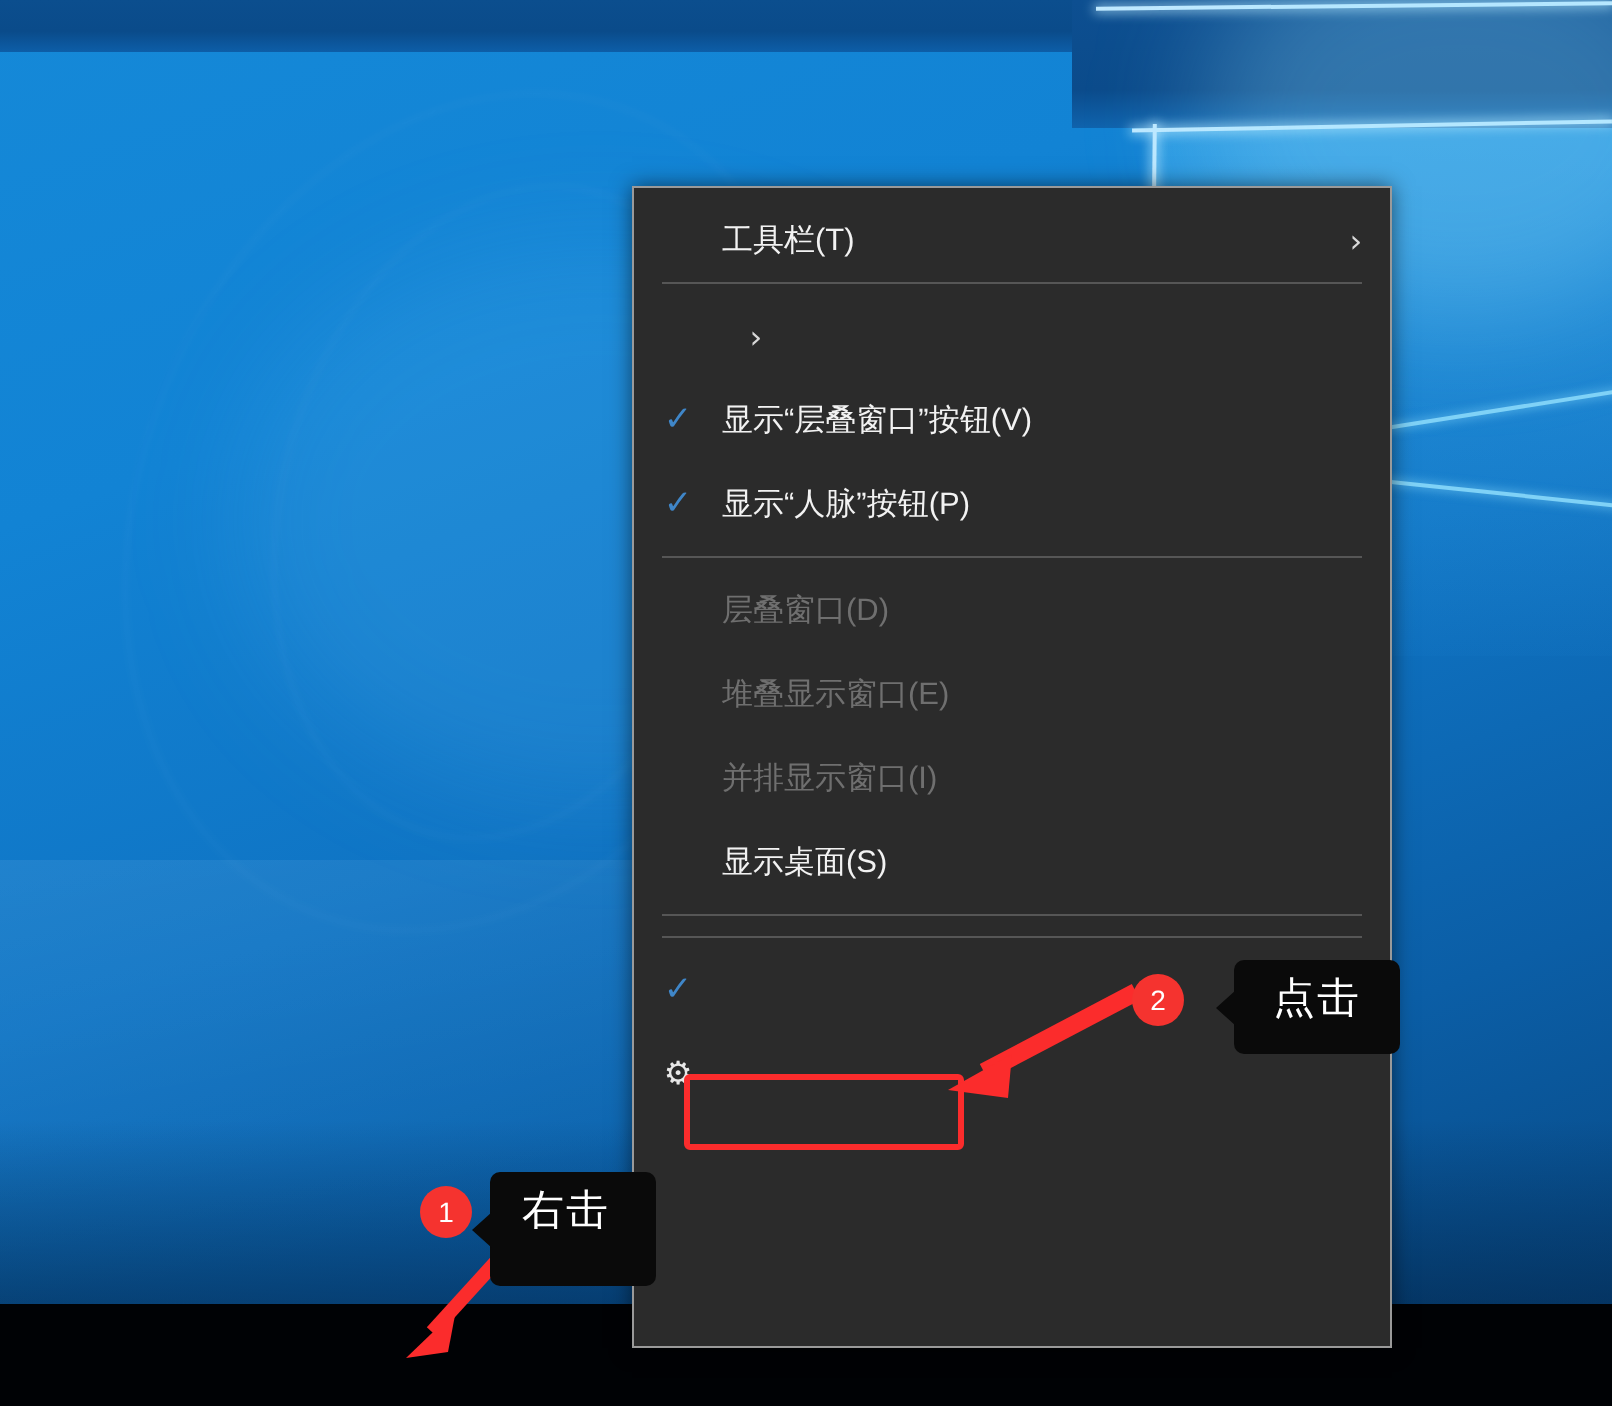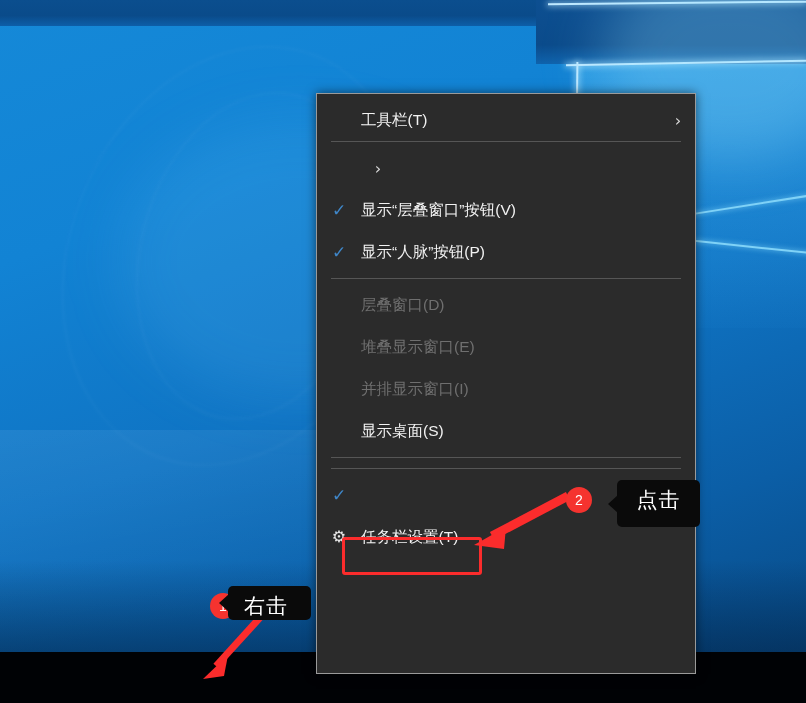--- a/index.html
+++ b/index.html
@@ -306,21 +306,20 @@
       <span class="mi-icon">
           <span class="check">✓</span>
         </span>
       <span class="mi-chevron"></span>
     </div>
 
     <div class="menu-item">
       <span class="mi-icon">
           <span class="gear">⚙</span>
         </span>
-      <span class="mi-label">任务栏设置(T)</span>
       <span class="mi-chevron"></span>
     </div>
 
   </div>
 
   <div id="annotations">
 
     <div class="hl-box" style="left:342px; top:537px; width:140px; height:38px;"></div>
 
     <svg id="arrow-svg" width="806" height="703">
@@ -333,17 +332,17 @@
       <g>
         <line x1="266" y1="611" x2="216" y2="666" stroke="#fb2c2c" stroke-width="7" stroke-linecap="butt"></line>
         <polygon points="203,679 228,655 224,676" fill="#fb2c2c"></polygon>
       </g>
     </svg>
 
     <div class="badge" style="left:566px; top:487px;">2</div>
     <div class="tip" style="left:617px; top:480px; width:83px; height:47px;text-align:center;">点击</div>
 
     <div class="badge" style="left:210px; top:593px;">1</div>
-    <div class="tip" style="left:228px; top:586px; width:83px; height:34px;">右击</div>
+    <div class="tip" style="left:245px; top:586px; width:83px; height:57px;">右击</div>
 
   </div>
 
 </div>
 
 </body></html>

